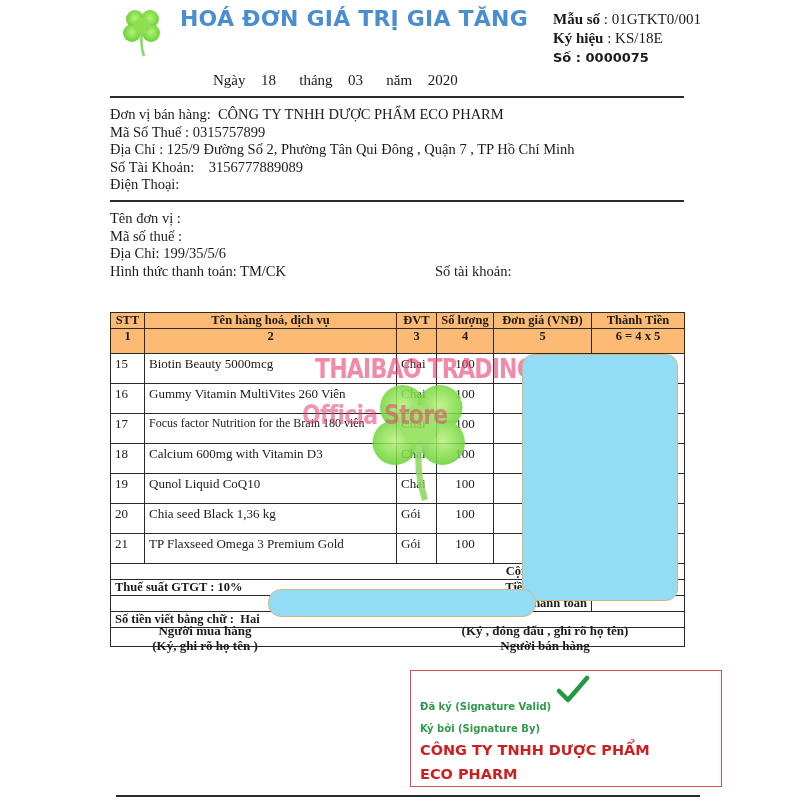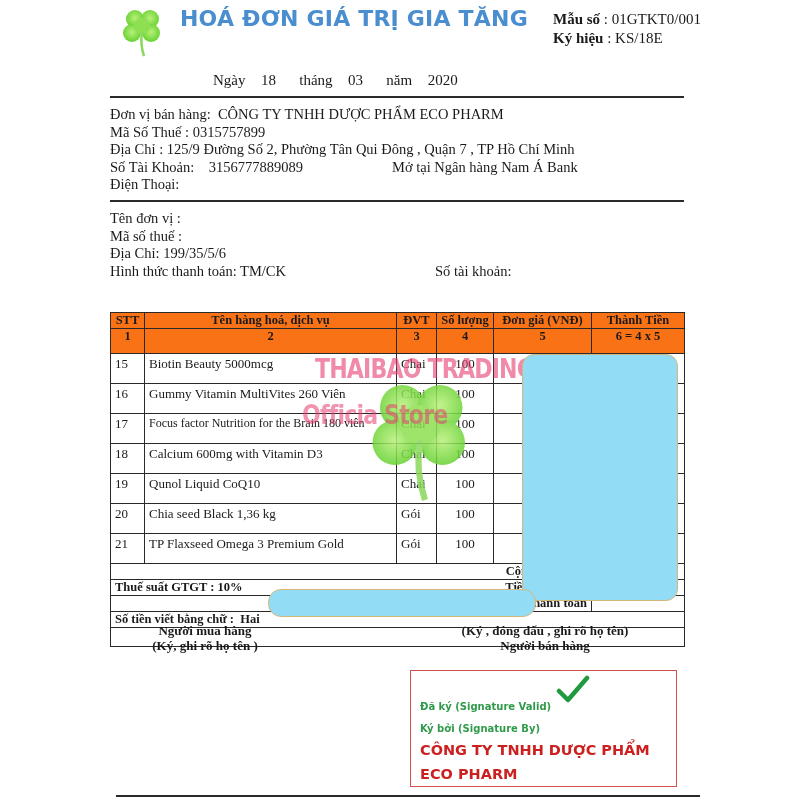--- a/index.html
+++ b/index.html
@@ -9,28 +9,28 @@
   .meta { left:541px; top:10px; font-size:15px; line-height:19px;margin-left:12px; }
   .meta b { font-weight:bold; }
   .meta .so { font-family:"DejaVu Sans", sans-serif; font-weight:bold; font-size:13px; }
   .date { left:213px; top:72px; font-size:15px; word-spacing:4px; }
   .hr { height:2px; background:#2a2a2a; }
   .seller { left:110px; top:106px; font-size:14.5px; line-height:17.5px; }
   .buyer { left:110px; top:210px; font-size:14.5px; line-height:17.5px; }
   .line { white-space:nowrap; position:relative; height:17.5px; }
   table.inv { position:absolute; left:110px; top:312px; width:574px; border-collapse:collapse; font-size:13px; table-layout:fixed; }
   table.inv th, table.inv td { border:1.5px solid #2a2a2a; padding:0 4px; }
-  table.inv th { background:#f97316; font-weight:bold; text-align:center; height:14px; font-size:12.5px; }
+  table.inv th { background:#fdba74; font-weight:bold; text-align:center; height:14px; font-size:12.5px; }
   table.inv tr.hdr2 th { height:24px; vertical-align:top; }
   table.inv td { height:27px; vertical-align:top; padding-top:2px; }
   table.inv td.qty { text-align:center; }
   table.inv tr.sum td { height:14px; font-weight:bold; padding-top:0; font-size:12.5px; }
   .r { text-align:right; }
   .sig-labels { top:623px; font-size:13px; font-weight:bold; text-align:center; line-height:15px; }
-  .stamp { left:410px; top:670px; width:265px; height:115px; border:1.5px solid #d05050; font-family:"DejaVu Sans", sans-serif; }
+  .stamp { left:410px; top:670px; width:265px; height:115px; border:1.5px solid #d05050; font-family:"DejaVu Sans", sans-serif;padding-left:45px; }
   .stamp .s1 { position:absolute; left:9px; top:30px; color:#2f9a4a; font-size:10px; font-weight:bold; }
   .stamp .s2 { position:absolute; left:9px; top:52px; color:#2f9a4a; font-size:10px; font-weight:bold; }
   .stamp .s3 { position:absolute; left:9px; top:67px; color:#cc1f1f; font-size:14.5px; font-weight:bold; line-height:24px; }
   .check { position:absolute; left:145px; top:4px; }
   .blue-box { left:522px; top:354px; width:154px; height:245px; background:#93dcf6; border:1.5px solid #d6b87a; border-radius:12px; }
   .blue-pill { left:268px; top:589px; width:266px; height:26px; background:#93dcf6; border:1.5px solid #d6b87a; border-radius:13px; }
   .wm1 { left:315px; top:354px; font-family:"DejaVu Sans", sans-serif; font-weight:bold; font-size:26px; color:rgba(230,60,110,0.6); letter-spacing:-1px; transform:scaleX(0.85); transform-origin:left; white-space:nowrap; }
   .wm2 { left:302px; top:400px; font-family:"DejaVu Sans", sans-serif; font-weight:bold; font-size:26px; color:rgba(230,60,110,0.55); letter-spacing:-1px; transform:scaleX(0.85); transform-origin:left; white-space:nowrap; }
 </style>
 </head>
@@ -51,31 +51,32 @@
     <circle cx="24" cy="20" r="8" fill="#8ee052"></circle>
     <path d="M24 26 Q22 38 26 50" stroke="#8ad85a" stroke-width="2.5" fill="none"></path>
   </svg>
 </div>
 
 <div class="abs title">HOÁ ĐƠN GIÁ TRỊ GIA TĂNG</div>
 
 <div class="abs meta">
   <div><b>Mẫu số</b> <span>: 01GTKT0/001</span></div>
   <div><b>Ký hiệu</b> <span>: KS/18E</span></div>
+  <div class="so"><span>Số</span> <span>: 0000075</span></div>
 </div>
 
 <div class="abs date" style="white-space:pre;">Ngày  18   tháng  03   năm  2020</div>
 
 <div class="abs hr" style="left:110px;top:96px;width:574px;"></div>
 
 <div class="abs seller">
   <div class="line"><span>Đơn vị bán hàng:</span>&nbsp; <span>CÔNG TY TNHH DƯỢC PHẨM ECO PHARM</span></div>
   <div class="line"><span>Mã Số Thuế :</span> <span>0315757899</span></div>
   <div class="line"><span>Địa Chỉ :</span> <span>125/9 Đường Số 2, Phường Tân Qui Đông , Quận 7 , TP Hồ Chí Minh</span></div>
-  <div class="line"><span>Số Tài Khoản:</span>&nbsp;&nbsp;&nbsp; <span>3156777889089</span><span style="position:absolute;left:282px;">Mở tại Ngân hàng Nam Á Bank</span></div>
+  <div class="line"><span>Số Tài Khoản:</span>&nbsp;&nbsp;&nbsp; <span>3156777889089</span></div>
   <div class="line"><span>Điện Thoại:</span></div>
 </div>
 
 <div class="abs hr" style="left:110px;top:200px;width:574px;"></div>
 
 <div class="abs buyer">
   <div class="line"><span>Tên đơn vị :</span></div>
   <div class="line"><span>Mã số thuế :</span></div>
   <div class="line"><span>Địa Chỉ:</span> <span>199/35/5/6</span></div>
   <div class="line"><span>Hình thức thanh toán:</span> <span>TM/CK</span><span style="position:absolute;left:325px;">Số tài khoản:</span></div>

